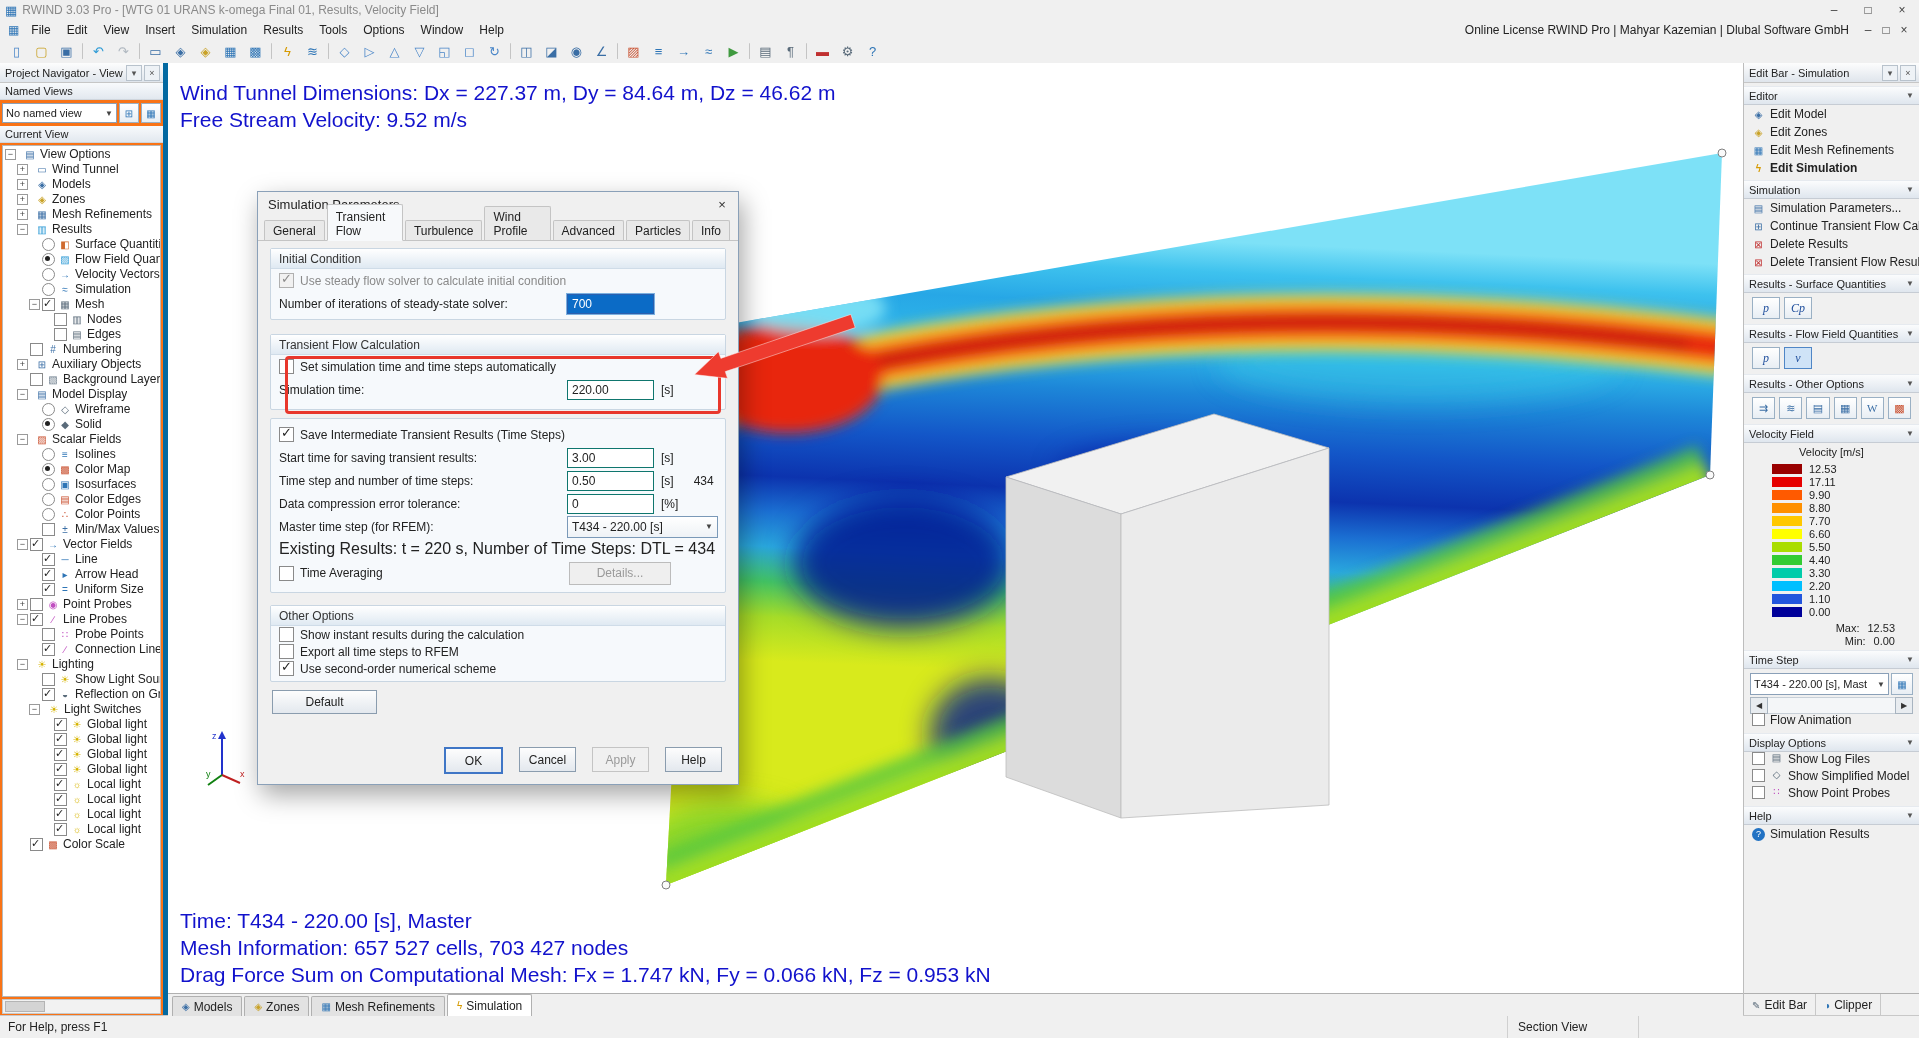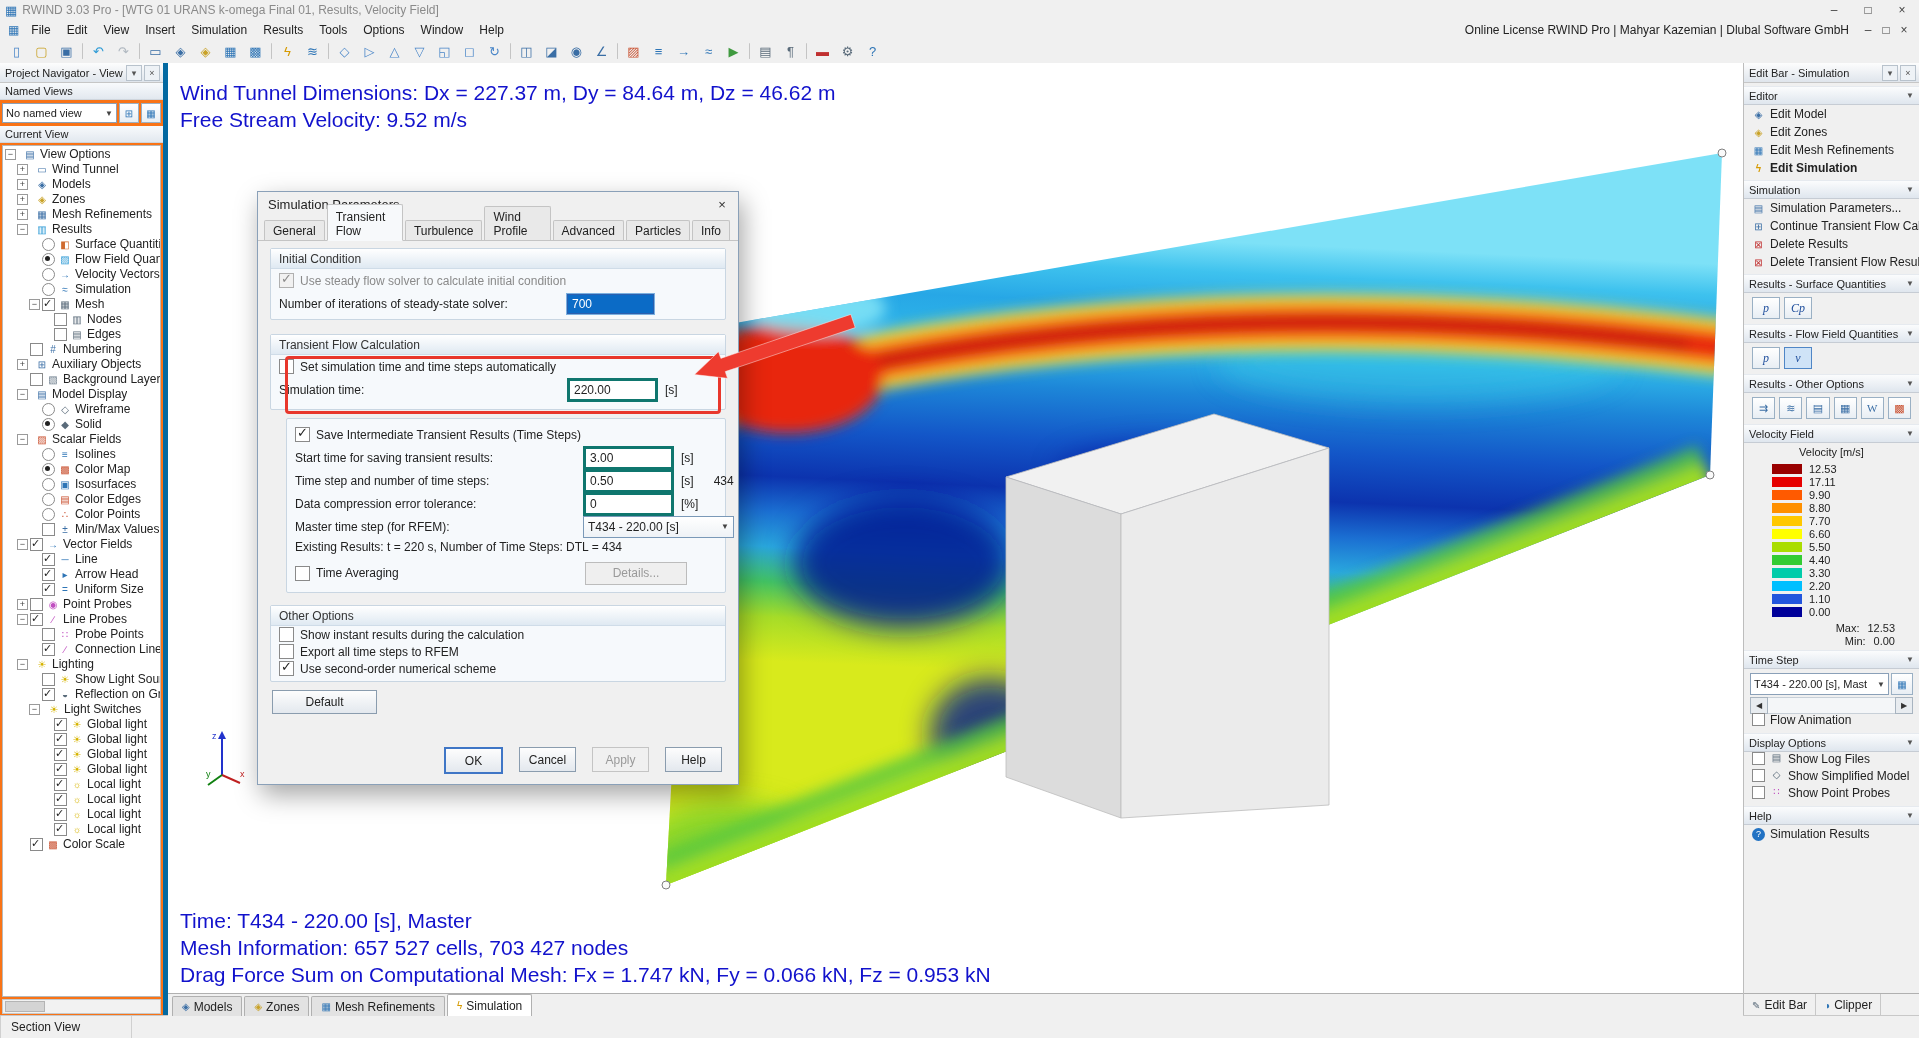--- a/index.html
+++ b/index.html
@@ -77,28 +77,28 @@
   .grp{border:1px solid #c9d6e2;background:#f6f9fc;border-radius:2px;position:relative;}
   .gtitle{height:19px;background:linear-gradient(#ffffff,#dfe9f2);border-bottom:1px solid #cfdce8;display:flex;align-items:center;padding:0 8px;font-size:12px;color:#333;}
   .drow{display:flex;align-items:center;height:23px;padding:0 8px;font-size:12px;}
   .drow.small{height:17px;}
   .dlabel{width:288px;flex:none;white-space:nowrap;overflow:hidden;}
   .cb{width:13px;height:13px;flex:none;border:1px solid #8a8a8a;background:#fff;position:relative;margin-right:6px;}
   .cb[data-checked="true"]::after{content:"✓";position:absolute;left:1px;top:-3px;font-size:13px;color:#222;}
   .cb[data-disabled="true"]{background:#f1f1f1;border-color:#b0b0b0;}
   .cb[data-disabled="true"]::after{color:#8a8a8a;}
   .graylab{color:#8a8a8a;}
-  .dfield{width:77px;height:18px;flex:none;border:3px solid #0f766e;background:#fff;display:flex;align-items:center;padding:0 4px;font-size:12px;}
+  .dfield{width:77px;height:18px;flex:none;border:1px solid #0f766e;background:#fff;display:flex;align-items:center;padding:0 4px;font-size:12px;}
   .dfield[data-sel="true"]{background:#0b6bc6;color:#fff;border:1px solid #2b5fae;box-shadow:0 0 0 1px #7ab0e0;}
   .dunit{margin-left:7px;}
   .dcount{margin-left:20px;}
   .dselect{width:141px;height:20px;flex:none;border:1px solid #7a99b8;background:linear-gradient(#fff,#eef2f6);display:flex;align-items:center;justify-content:space-between;padding:0 4px;font-size:12px;}
   .dselect .caret{font-size:8px;color:#444;}
   .redbox{position:absolute;left:14px;top:21px;width:430px;height:52px;border:3px solid #e8372c;border-radius:4px;pointer-events:none;}
-  .existing{padding:2px 8px;font-size:12px;height:18px;}
+  .existing{padding:2px 8px;font-size:16px;height:18px;}
   .detailsbtn{width:100px;height:21px;border:1px solid #bcbcbc;background:#efefef;color:#9a9a9a;display:flex;align-items:center;justify-content:center;font-size:12px;}
   .defaultbtn{width:103px;height:22px;margin:8px 0 0 2px;border:1px solid #8a9cae;background:linear-gradient(#fdfdfd,#e3e8ee);display:flex;align-items:center;justify-content:center;font-size:12px;}
   .dbuttons{position:absolute;left:16px;right:0;bottom:10px;display:flex;padding-left:170px;}
   .dbtn{height:23px;border:1px solid #8a9cae;background:linear-gradient(#fdfdfd,#e3e8ee);display:flex;align-items:center;justify-content:center;font-size:12px;width:58px;margin-right:16px;}
   .dbtn[data-primary="true"]{border:2px solid #3f76c6;}
   .dbtn[data-disabled="true"]{color:#9a9a9a;border-color:#c4c4c4;background:#f0f0f0;}
   #arrowsvg{position:absolute;left:515px;top:240px;z-index:30;}
   
   #editpanel{width:175px;flex:none;background:#f0f0f0;border-left:1px solid #bdbdbd;display:flex;flex-direction:column;font-size:12px;}
   .sechead{height:17px;flex:none;background:linear-gradient(#fbfcfd,#dfe6ee);border-top:1px solid #e6eaef;border-bottom:1px solid #c6ccd4;display:flex;align-items:center;justify-content:space-between;padding:0 5px;font-size:11px;margin-top:3px;}
@@ -836,21 +836,21 @@
             <span>Set simulation time and time steps automatically</span>
           </div>
           <div class="drow">
             <span class="dlabel">Simulation time:</span>
             <span class="dfield">220.00</span>
             <span class="dunit">[s]</span>
           </div>
           <div class="redbox"></div>
         </div>
 
-        <div class="grp" style="margin-top:8px;padding:4px 0 6px 0;margin-left:16px;">
+        <div class="grp" style="margin-top:8px;padding:4px 0 6px 0;">
           <div class="drow">
             <span class="cb" data-checked="true"></span>
             <span>Save Intermediate Transient Results (Time Steps)</span>
           </div>
           <div class="drow">
             <span class="dlabel">Start time for saving transient results:</span>
             <span class="dfield">3.00</span>
             <span class="dunit">[s]</span>
           </div>
           <div class="drow">
@@ -1205,15 +1205,16 @@
         <span class="btab">
           <span class="vico" style="color: rgb(46, 117, 182);">◑</span>
           <span>Clipper</span>
         </span>
 
     </div>
   </div>
 </div>
 
 <div id="statusbar">
+  <span class="shelp">For Help, press F1</span>
   <span class="scell" style="width:110px;">Section View</span>
   <span class="scell" style="width:260px;"></span>
 </div>
 
 </body></html>

